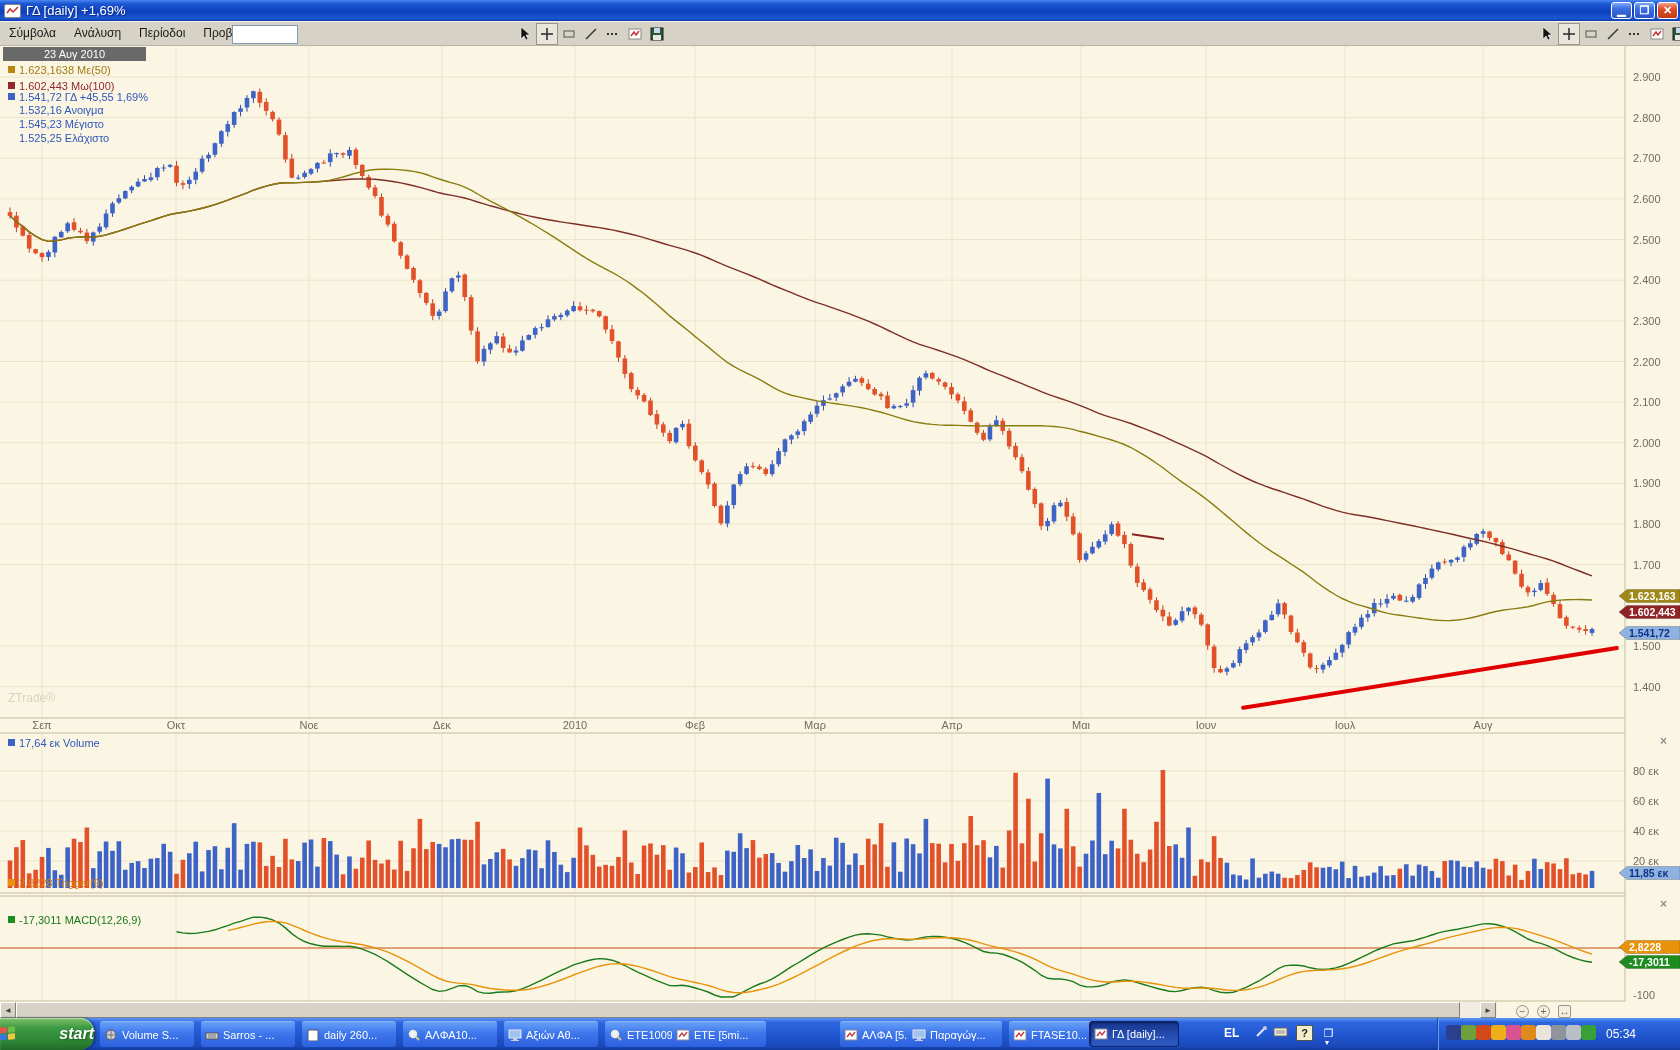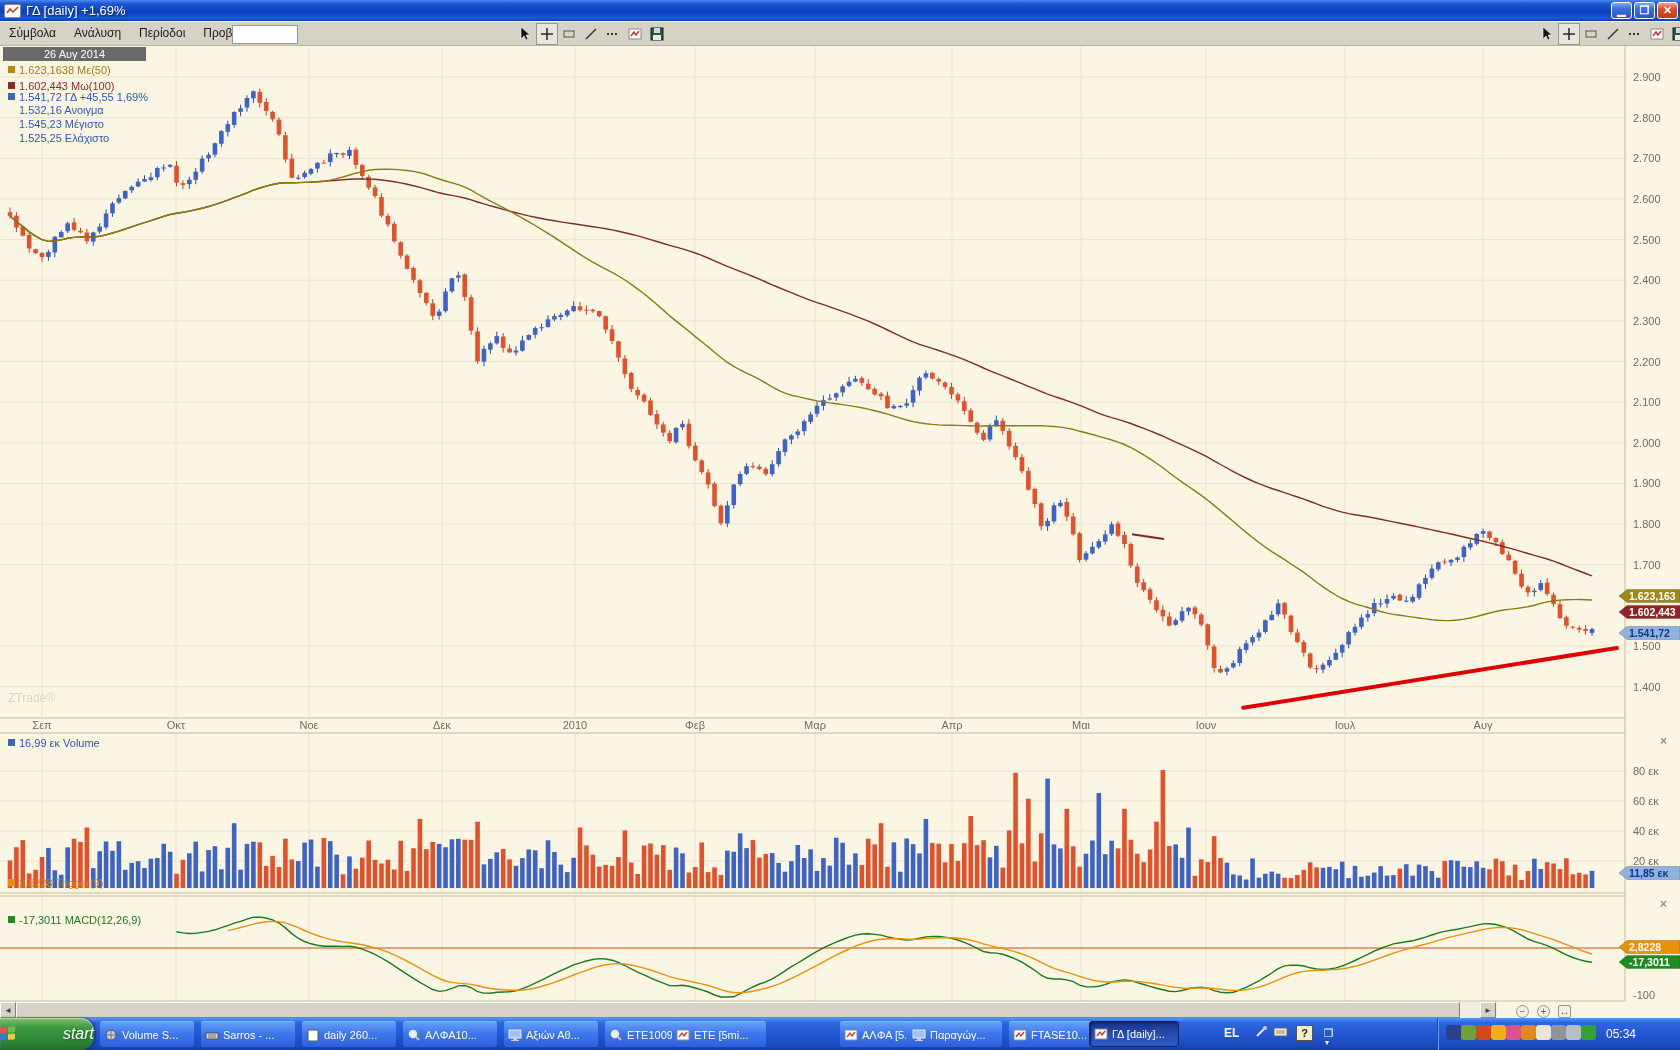--- a/index.html
+++ b/index.html
@@ -43,21 +43,21 @@
   #sthumb { position:absolute; left:16px; top:0; width:1444px; height:16px; background:#D6D2C6; border:1px solid; border-color:#FFF #808080 #808080 #FFF; }
   .zoomctl { position:absolute; top:959px; width:13px; height:13px; border:1px solid #9A9386; border-radius:50%; background:#F4F0E1; color:#6E6957; font-size:10px; line-height:11px; text-align:center; }
 
   
   #taskbar { position:absolute; left:0; top:1018px; width:1680px; height:32px;
     background:linear-gradient(180deg,#5A96F8 0%,#2E66DF 14%,#2258D2 50%,#1A47B8 90%,#123A9E 100%); }
   #startbtn { position:absolute; left:0; top:0; height:32px; width:94px; border-radius:0 14px 14px 0;
     background:linear-gradient(180deg,#7FC26B 0%,#3D9A43 30%,#2E8735 70%,#236B2A 100%);
     display:flex; align-items:center; justify-content:center; gap:5px;
     box-shadow:inset 0 1px 1px #B8E2A8, 2px 0 3px rgba(0,0,0,.35); }
-  #start-label { color:#fff; font-size:16px; font-weight:normal; font-style:italic; text-shadow:1px 1px 2px #1C5A20;margin-left:44px; }
+  #start-label { color:#fff; font-size:16px; font-weight:bold; font-style:italic; text-shadow:1px 1px 2px #1C5A20;margin-left:44px; }
   .flag { position:relative; width:17px; height:15px; transform:skewY(-5deg); }
   .flag i { position:absolute; width:7px; height:6px; border-radius:1px; }
   .taskbtn { position:absolute; top:3px; height:26px; width:94px; border-radius:3px;
     background:linear-gradient(180deg,#67A1F7 0%,#3E77EC 45%,#2C61DE 100%);
     border-top:1px solid #8CB4FA; color:#fff; font-size:11px;
     display:flex; align-items:center; gap:4px; padding:0 4px; overflow:hidden; white-space:nowrap; }
   .taskbtn.active { background:linear-gradient(180deg,#16338C 0%,#2750B4 60%,#2E5BC4 100%); border:1px solid #10246E; box-shadow:inset 1px 1px 2px #0C1C56; }
   .tbicon { flex:0 0 14px; width:14px; height:12px; }
   #lang { position:absolute; left:1224px; top:8px; color:#fff; font-size:12px; font-weight:bold; }
   .sysico { position:absolute; top:7px; width:17px; height:17px; color:#fff; font-size:11px; text-align:center; line-height:17px; }
@@ -1062,21 +1062,21 @@
         <g>
           <path d="M1619 901 L1627 894.5 L1680 894.5 L1680 907.5 L1627 907.5 Z" fill="#E8920A" stroke="#00000033"></path>
           <text x="1629" y="904.8" fill="#FFFFFF" font-size="10.5px" font-weight="bold" font-family="Liberation Sans,sans-serif">2,8228</text>
         </g>
         <g>
           <path d="M1619 916 L1627 909.5 L1680 909.5 L1680 922.5 L1627 922.5 Z" fill="#1F8C1F" stroke="#00000033"></path>
           <text x="1629" y="919.8" fill="#FFFFFF" font-size="10.5px" font-weight="bold" font-family="Liberation Sans,sans-serif">-17,3011</text>
         </g>
       </svg>
 
-  <div class="ovl" id="cursor-date">26 Αυγ 2014</div>
+  <div class="ovl" id="cursor-date">23 Αυγ 2010</div>
   <div id="price-legend">
         <div class="ovl legend-row" style="top:17px">
           <span class="sq" style="background:#B8860B"></span>
           <span style="color:#A37A14">1.623,1638 Με(50)</span>
         </div>
         <div class="ovl legend-row" style="top:33px">
           <span class="sq" style="background:#92262C"></span>
           <span style="color:#92262C">1.602,443 Μω(100)</span>
         </div>
         <div class="ovl legend-row" style="top:44.2px">
@@ -1092,21 +1092,21 @@
           <span style="color:#2F56B9">1.545,23 Μέγιστο</span>
         </div>
         <div class="ovl legend-row" style="top:85px">
           <span style="width:7px;display:inline-block"></span>
           <span style="color:#2F56B9">1.525,25 Ελάχιστο</span>
         </div>
       </div>
 
   <div class="ovl legend-row" style="top:690px">
     <span class="sq" style="background:#3E63C6"></span>
-    <span style="color:#2F56B9">16,99 εκ Volume</span>
+    <span style="color:#2F56B9">17,64 εκ Volume</span>
   </div>
   <div id="macd-legend">
         <div class="ovl legend-row" style="top:830px">
           <span class="sq" style="background:#E8920A"></span>
           <span style="color:#D9820E">2,8228 Trigger(9)</span>
         </div>
         <div class="ovl legend-row" style="top:867px">
           <span class="sq" style="background:#1F8C1F"></span>
           <span style="color:#1B7A1B">-17,3011 MACD(12,26,9)</span>
         </div>

